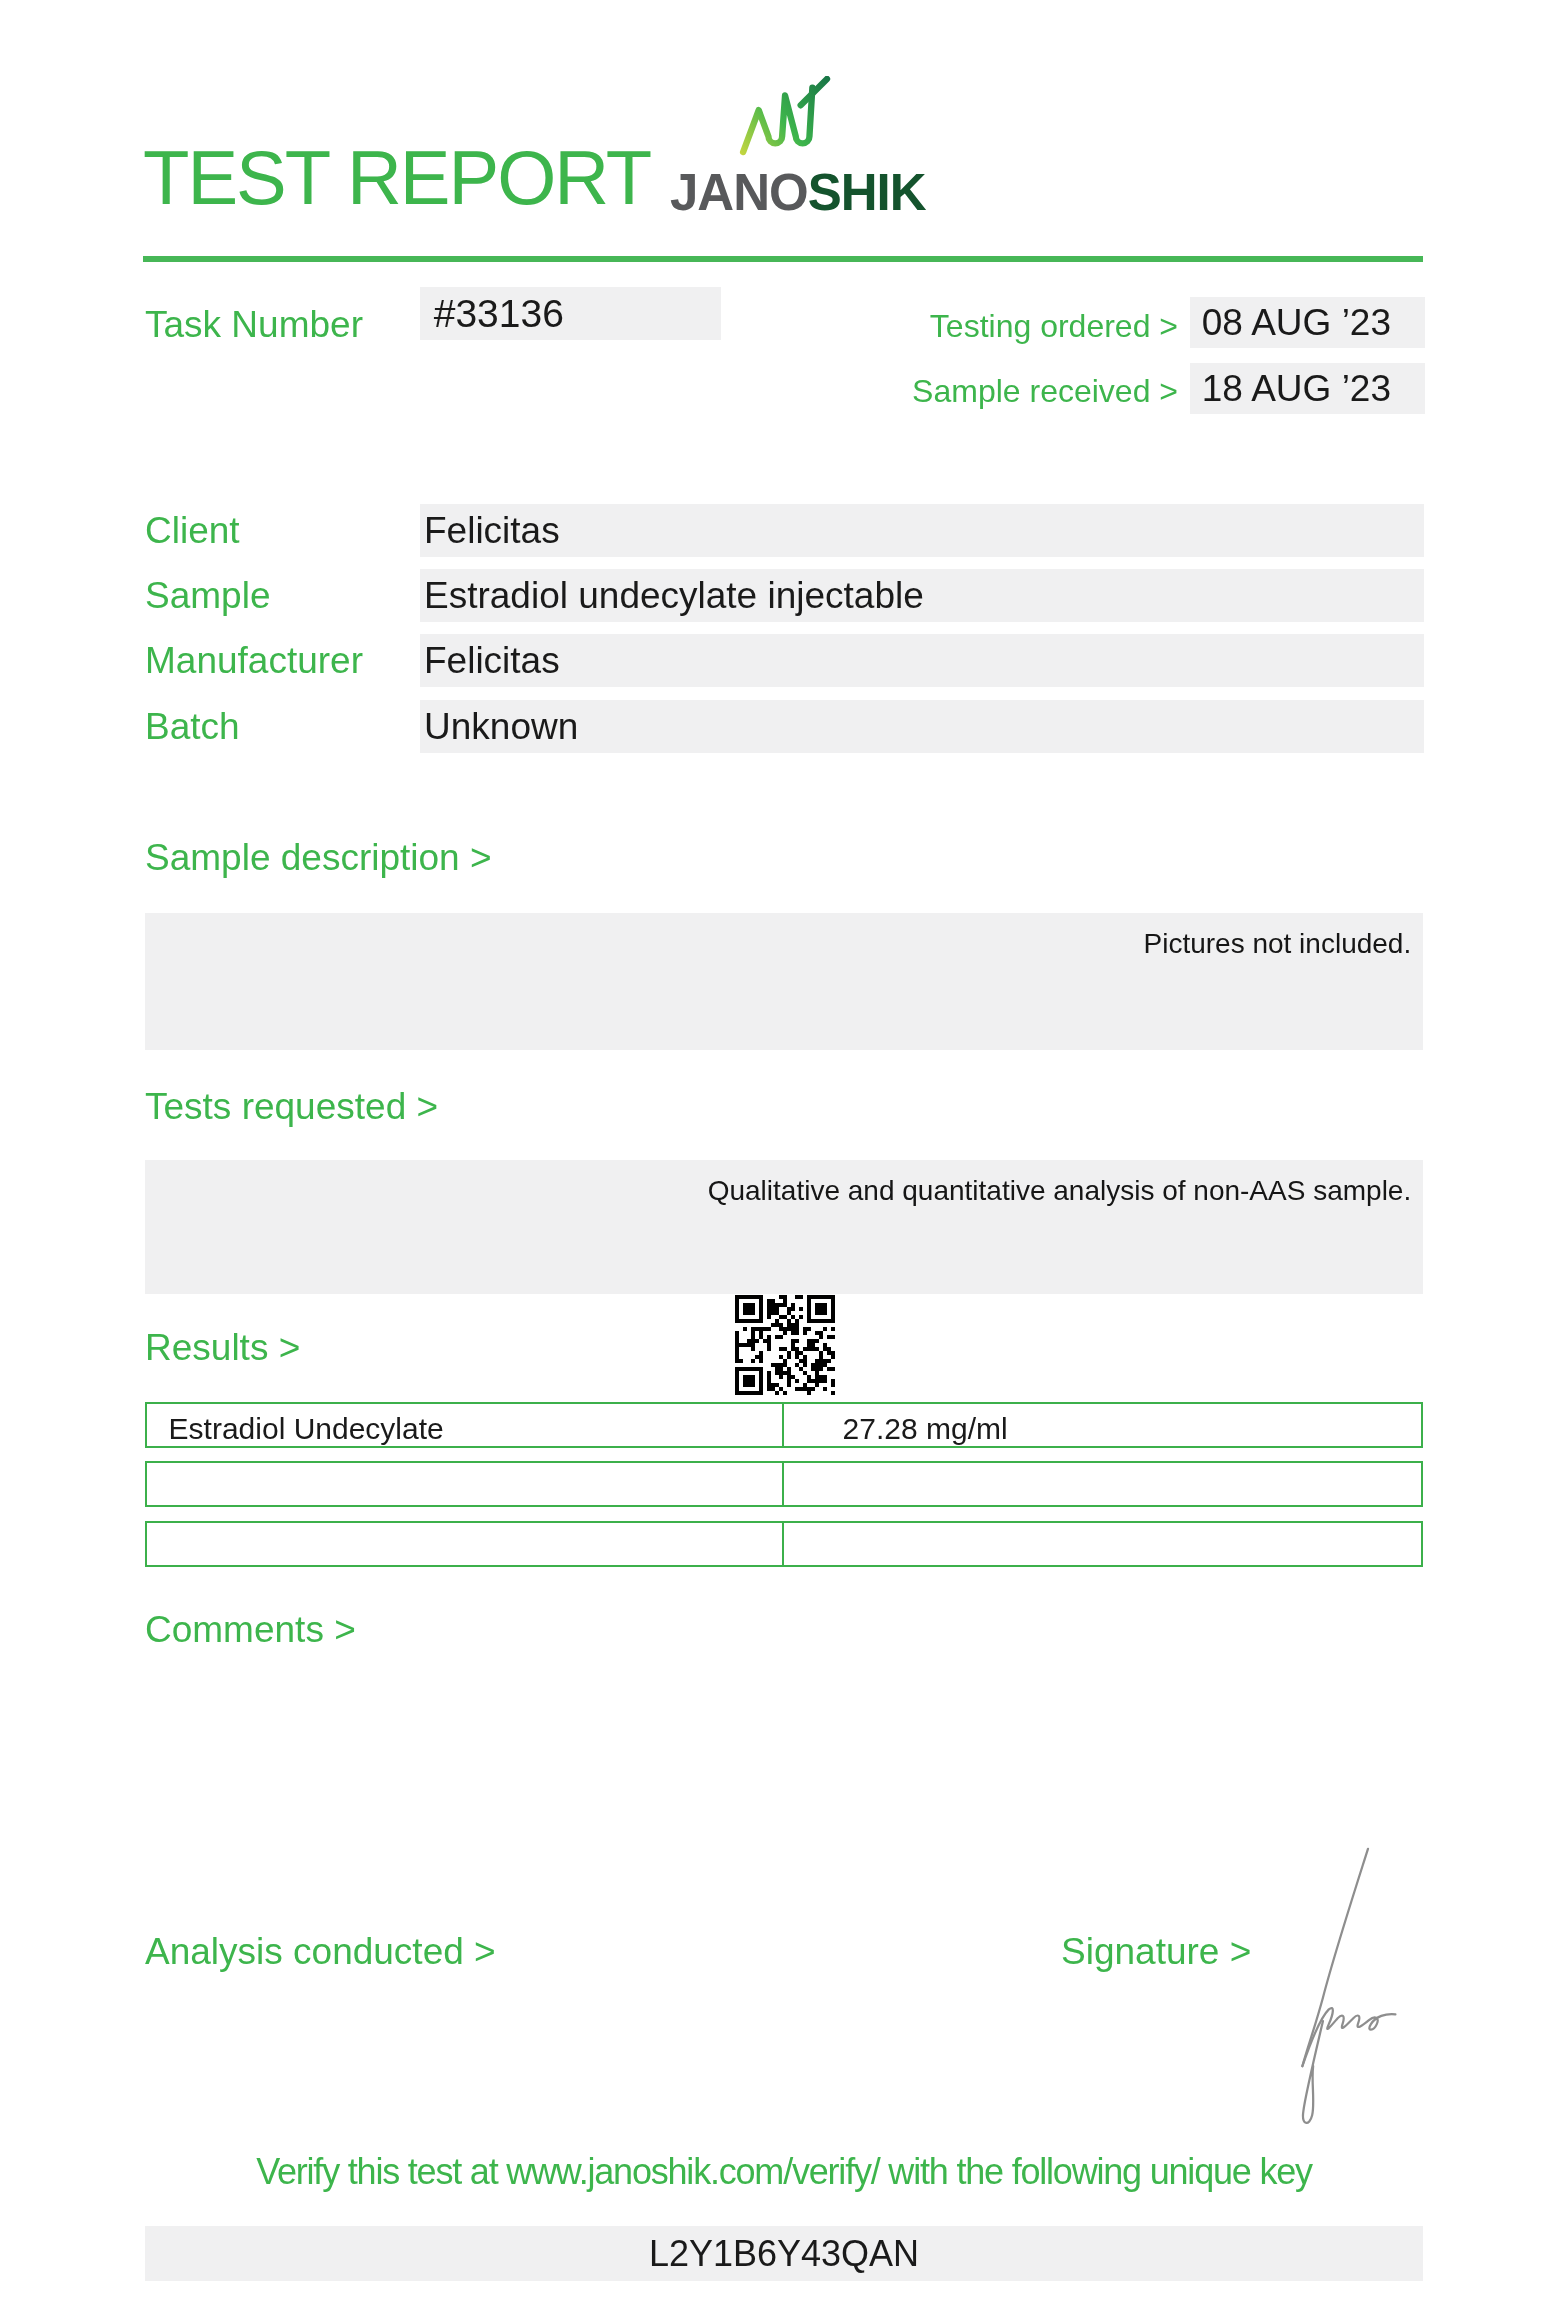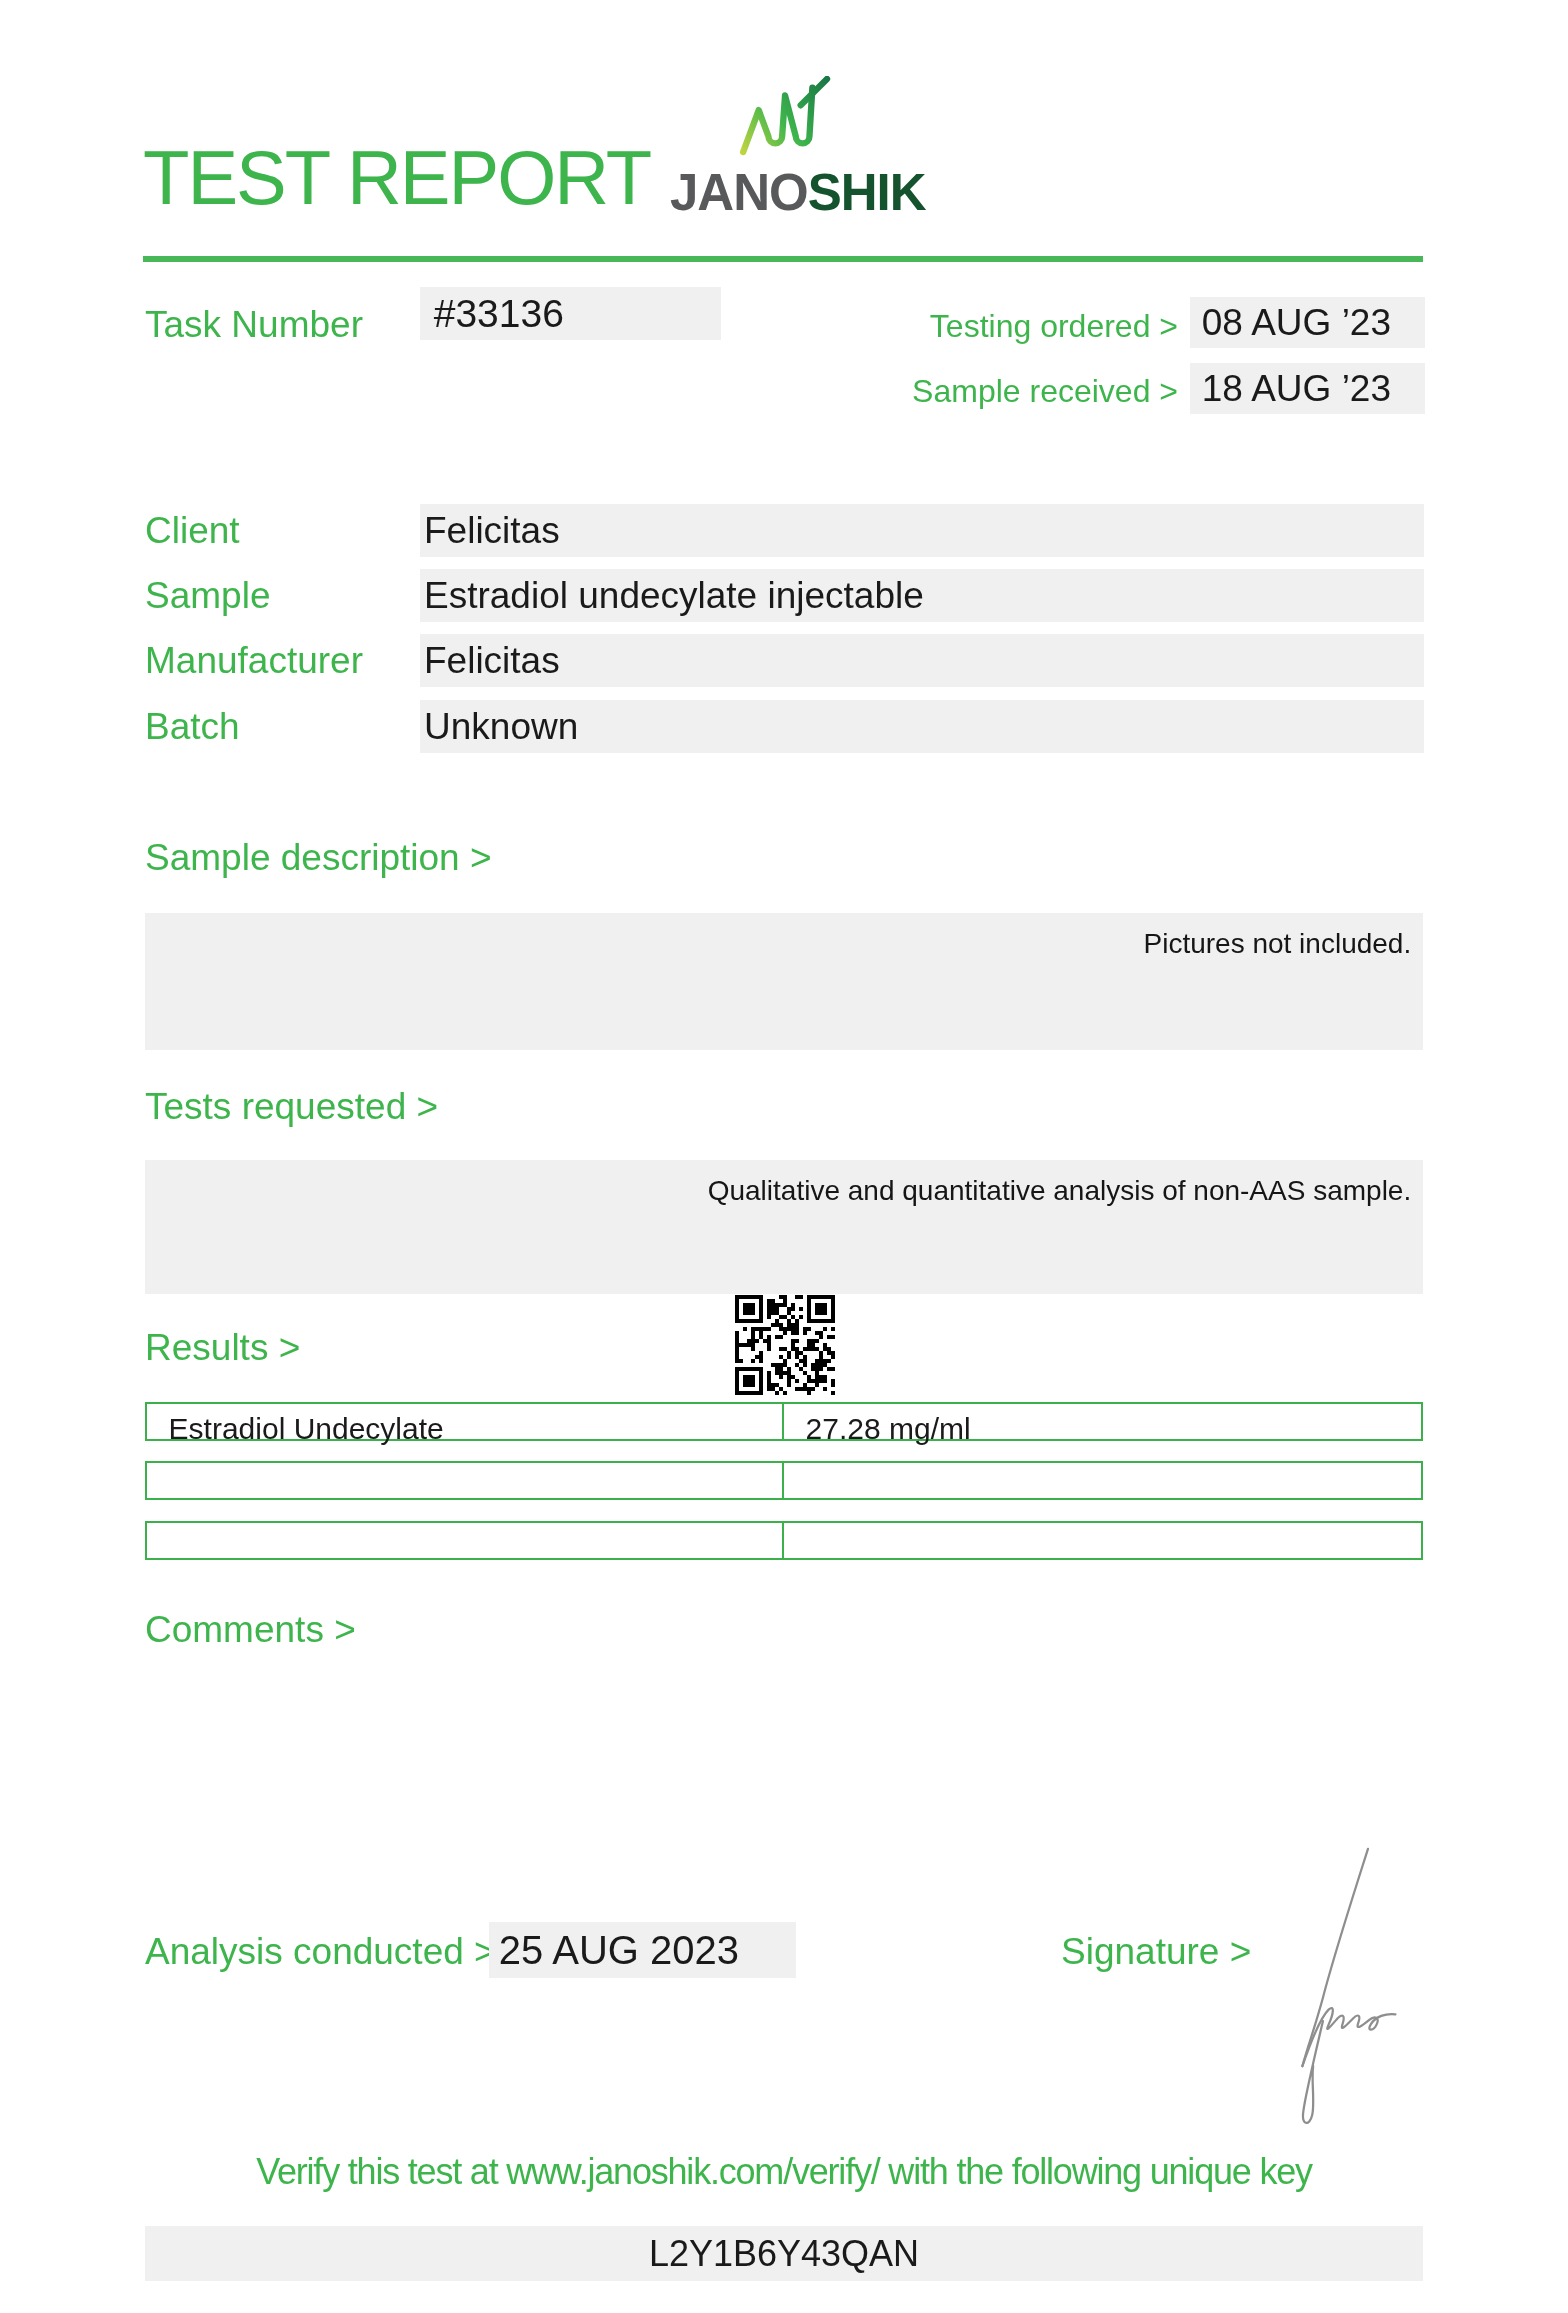--- a/index.html
+++ b/index.html
@@ -34,22 +34,22 @@
   .info-label{position:absolute;left:145px;font-size:37px;line-height:53px;color:#3db54c;}
   .info-box{position:absolute;left:420px;width:1004px;height:53px;background:#f0f0f1;}
   .info-box span{display:block;line-height:53px;font-size:37px;padding-left:4px;}
 
   
   .sec-h{left:145px;font-size:37px;color:#3db54c;line-height:1;}
   .big-box{left:145px;width:1278px;background:#f0f0f1;box-sizing:border-box;
            padding:14.7px 11.8px 0 15.7px;font-size:28px;color:#161616;text-align:right;}
 
   
-  .r-row{left:145px;width:1278px;height:39px;border:2.9px solid #3cb04b;background:#ffffff;
-         box-sizing:border-box;display:flex;}
+  .r-row{left:145px;width:1278px;height:46px;border:2.9px solid #3cb04b;background:#ffffff;
+         box-sizing:border-box;display:flex;gap:37px;}
   .r-c1{width:637px;border-right:2.9px solid #3cb04b;}
   .r-c1,.r-c2{font-size:30px;line-height:49px;padding-left:21.6px;box-sizing:border-box;}
   .r-c2{flex:1;}
 
   
   .an-label{left:145px;top:1931px;font-size:37px;}
   .an-box{left:489px;top:1922px;width:307px;height:56px;}
   .an-box span{display:block;line-height:56px;font-size:40px;padding-left:9.8px;}
   .sig-label{left:1061px;top:1931px;font-size:37px;}
   .sig-svg{left:1272px;top:1835px;width:142px;height:294px;}
@@ -348,23 +348,20 @@
     <div class="r-c2"></div>
   </div>
   <div class="abs r-row" style="top:1521px;">
     <div class="r-c1"></div>
     <div class="r-c2"></div>
   </div>
 
   <div class="abs sec-h" style="top:1611px;">Comments &gt;</div>
 
   <div class="abs an-label green">Analysis conducted &gt;</div>
-  <div class="abs an-box gray-box">
-    <span>25 AUG 2023</span>
-  </div>
   <div class="abs sig-label green">Signature &gt;</div>
 
   <svg class="abs sig-svg" viewBox="0 0 145 300">
     <g fill="none" stroke="#8e8e8e" stroke-width="2.3" stroke-linecap="round">
       <path d="M98 14 C86 52 64 120 52 166 C45 192 36 218 31 236"></path>
       <path d="M31 236 C42 204 52 184 58 178 C64 173 63 182 58 193 C53 204 61 194 67 187 C72 182 75 184 72 193 C69 202 77 193 83 187 C88 182 91 184 88 192 C85 200 93 194 99 189 C105 184 110 186 107 193 C104 200 96 201 101 193 C106 185 116 182 126 183"></path>
       <path d="M52 190 C44 224 34 266 32 282 C30 296 38 298 41 286 C44 274 40 250 42 236"></path>
     </g>
   </svg>
 

